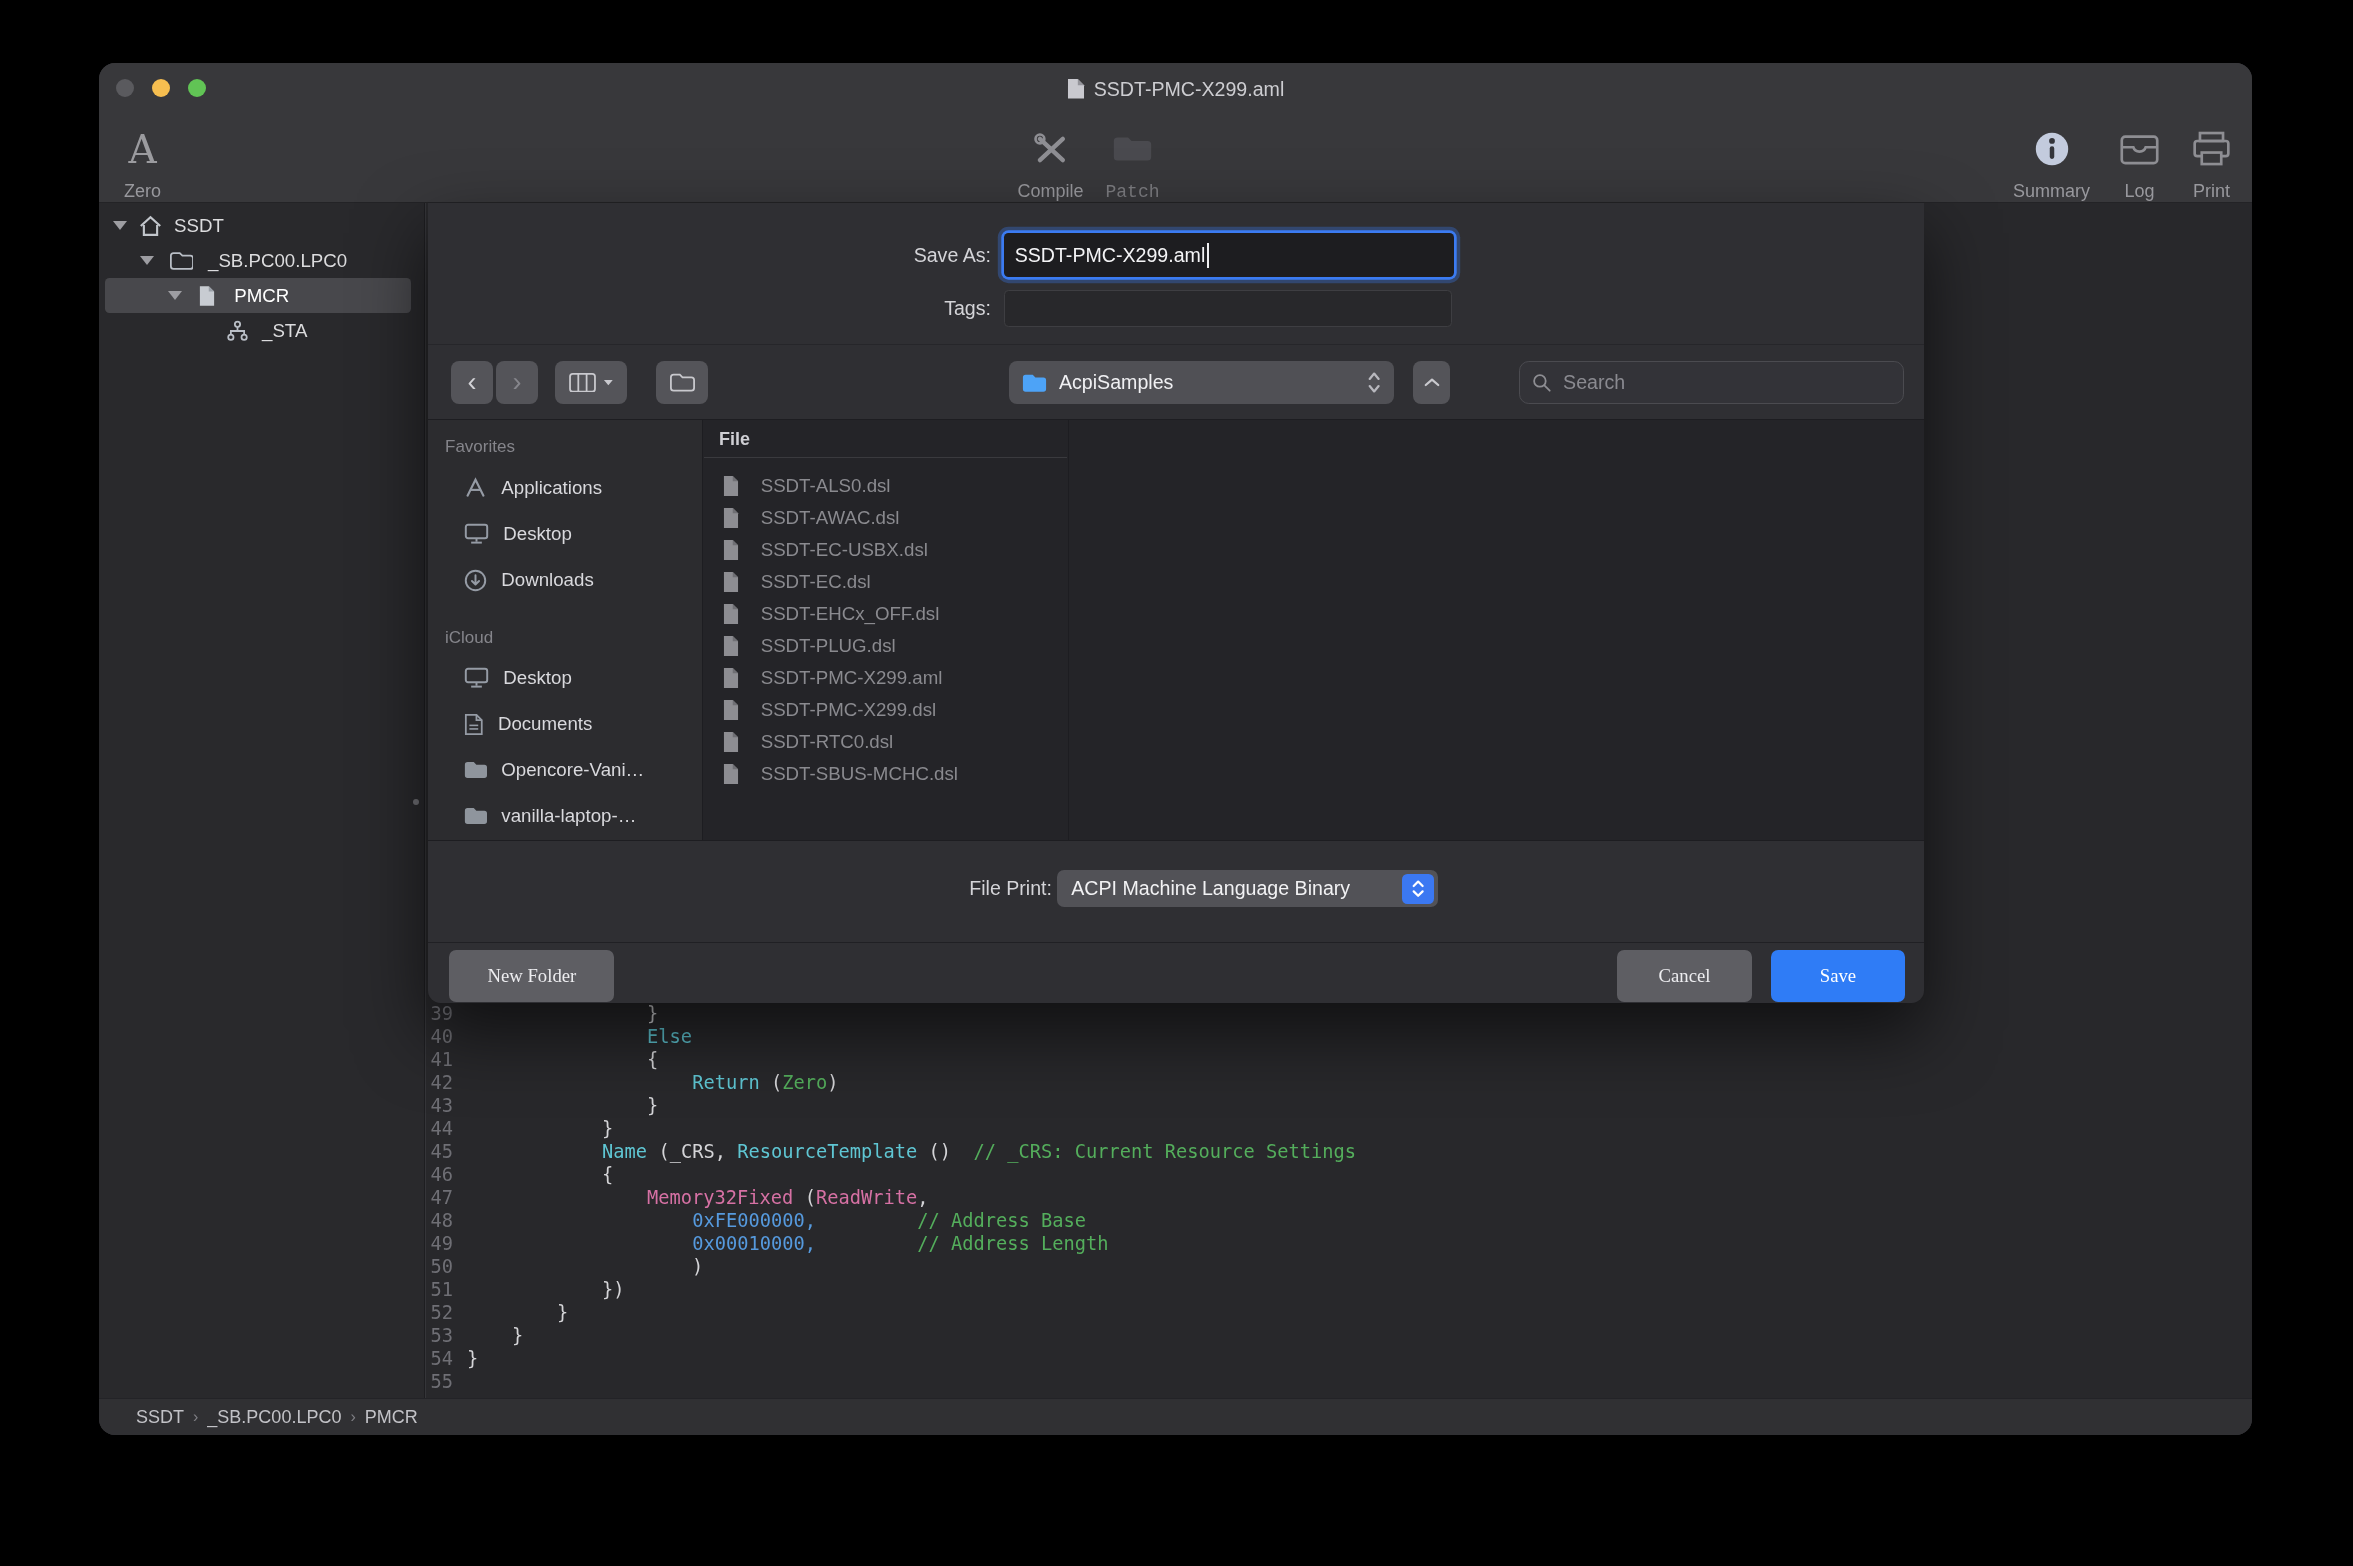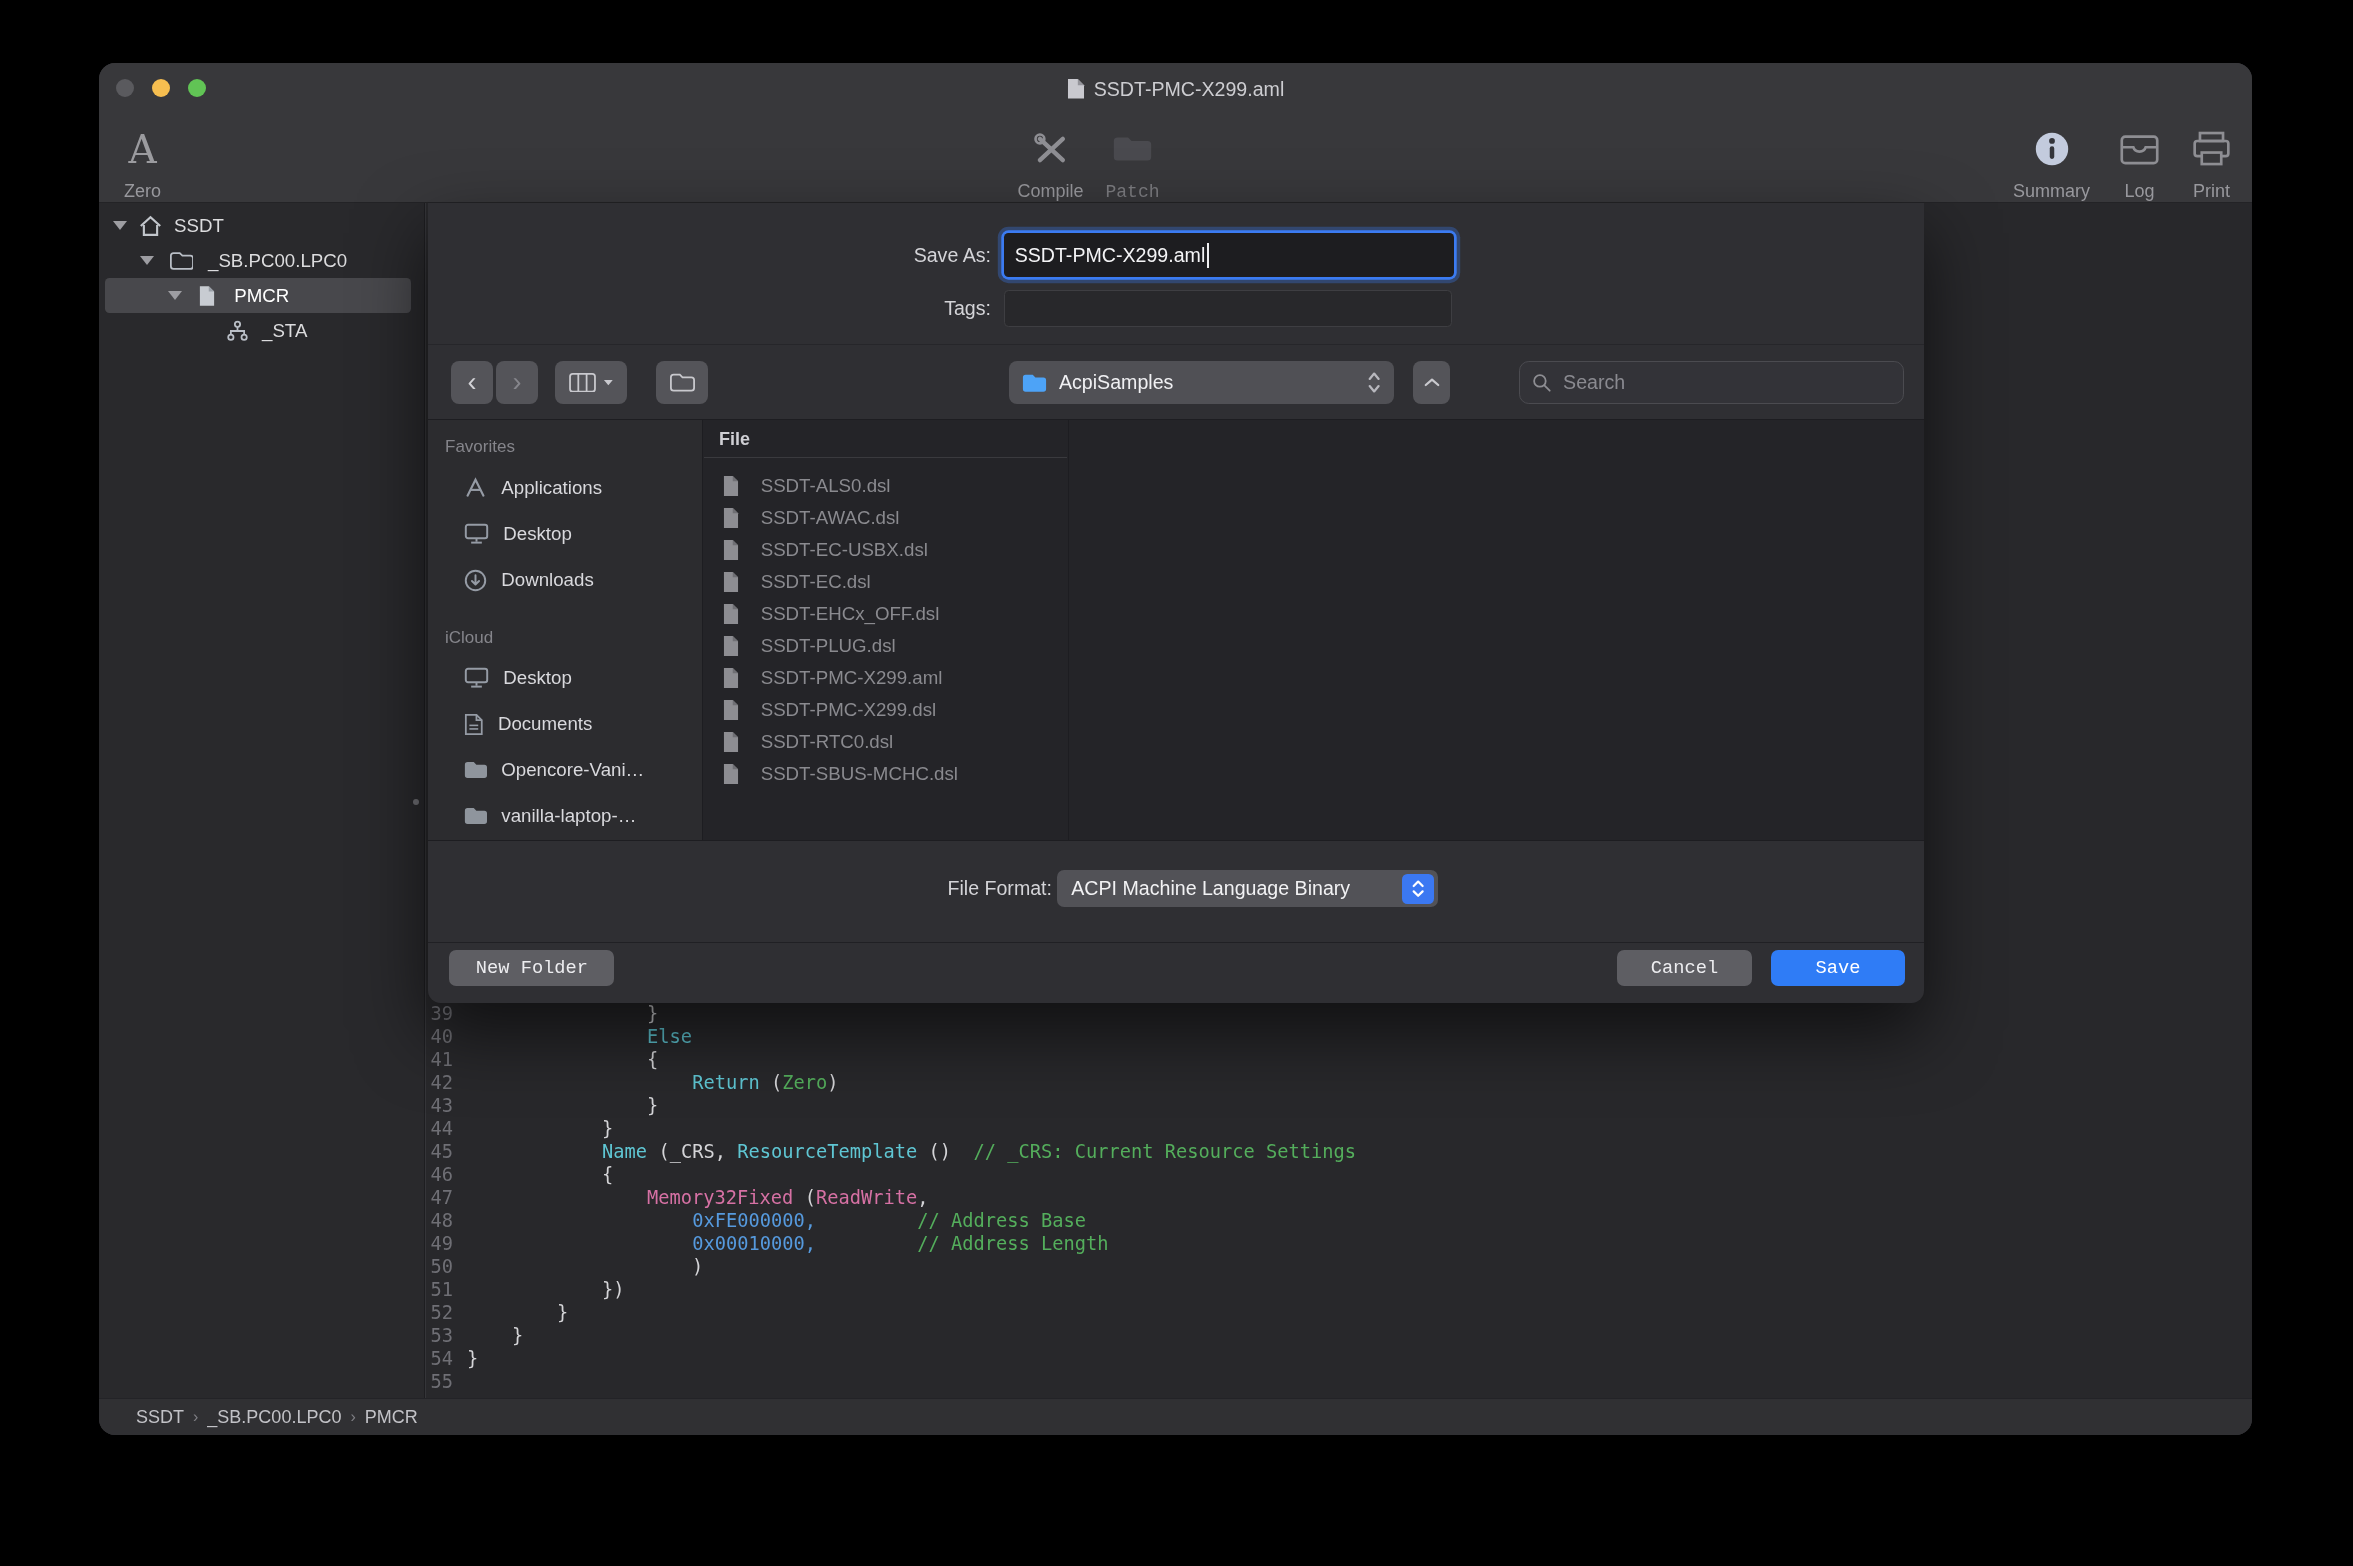--- a/index.html
+++ b/index.html
@@ -71,22 +71,22 @@
   .hdr-line{position:absolute;left:276px;width:363px;top:37px;height:0.9px;background:#3a3a3e;}
   .file-list{position:absolute;left:275px;top:45px;width:364px;}
   .file-row{height:32px;display:flex;align-items:flex-end;padding-left:18.7px;gap:21px;}
   .file-row .li-label{font-size:18.7px;color:#8a8a8f;white-space:nowrap;}
   .li-icon{display:flex;flex:none;}
   
   .lbl-format{right:872px;top:667px;height:37px;line-height:37px;}
   .popup-format{position:absolute;left:629px;top:667px;width:381px;height:37px;background:#525257;border-radius:7.1px;
     display:flex;align-items:center;padding-left:14.3px;font-size:19.6px;color:#f2f2f4;}
   .fmt-caps{position:absolute;right:3.6px;top:3.6px;width:32px;height:30px;background:#3b78f2;border-radius:5.3px;display:flex;align-items:center;justify-content:center;}
-  .btn{position:absolute;top:747px;height:36px;border-radius:7.1px;background:#5e5e63;color:#ededf0;font-size:18.7px;
-    display:flex;align-items:center;justify-content:center;border:none;font-family:Liberation Mono, monospace;}
+  .btn{position:absolute;top:747px;height:52px;border-radius:7.1px;background:#5e5e63;color:#ededf0;font-size:18.7px;
+    display:flex;align-items:center;justify-content:center;border:none;font-family:Liberation Serif, serif;}
   .btn-newfolder{left:21.4px;width:165px;}
   .btn-cancel{left:1189px;width:135px;}
   .btn-save{left:1343px;width:134px;background:#2f7cf6;color:#fff;}
   .chev-txt{font-size:27px;line-height:1;color:#d2d2d6;}
   .chev-dim{color:#86868c;}
 </style>
 </head>
 <body>
 
 <div class="window">
@@ -526,21 +526,21 @@
                 <path d="M2 1 h10 l6 6 v17 h-16 z" fill="#8d8d92"></path>
                 <path d="M12 1 l6 6 h-6 z" fill="#6f6f74"></path>
               </svg>
             </span>
             <span class="li-label">SSDT-SBUS-MCHC.dsl</span>
           </div>
         </div>
       <div class="vdiv"></div>
     </div>
 
-    <span class="sheet-lbl lbl-format">File Format:</span>
+    <span class="sheet-lbl lbl-format">File Print:</span>
     <div class="popup-format">
       <span>ACPI Machine Language Binary</span>
       <span class="fmt-caps">
         <svg width="14.3" height="21.4" viewBox="0 0 16 24">
             <polyline points="3,9 8,4 13,9" fill="none" stroke="#ffffff" stroke-width="2.5" stroke-linecap="round" stroke-linejoin="round"></polyline>
             <polyline points="3,15 8,20 13,15" fill="none" stroke="#ffffff" stroke-width="2.5" stroke-linecap="round" stroke-linejoin="round"></polyline>
           </svg>
       </span>
     </div>
 

